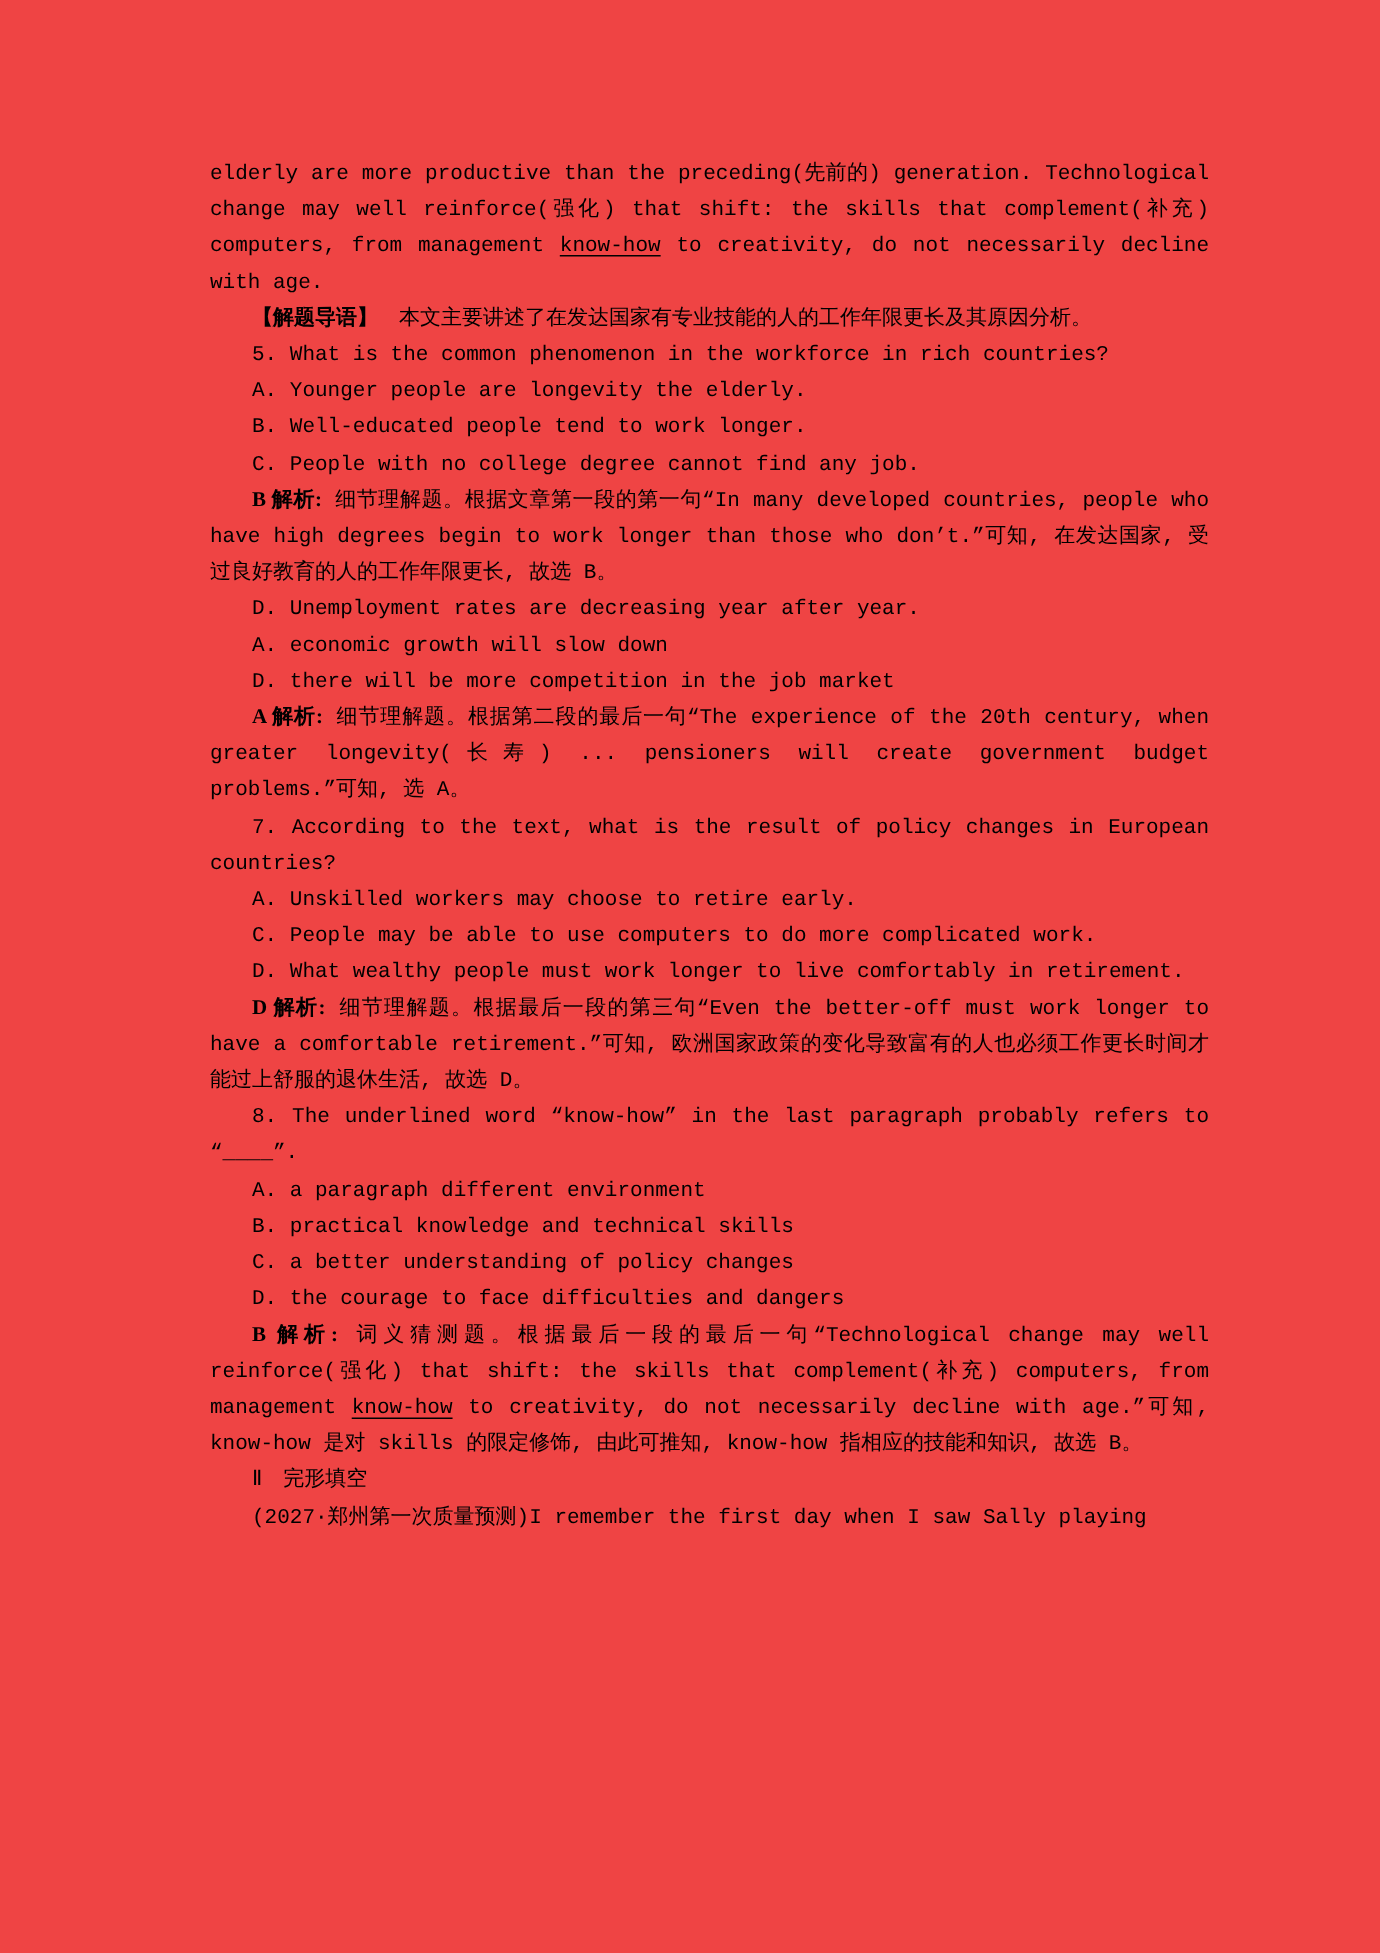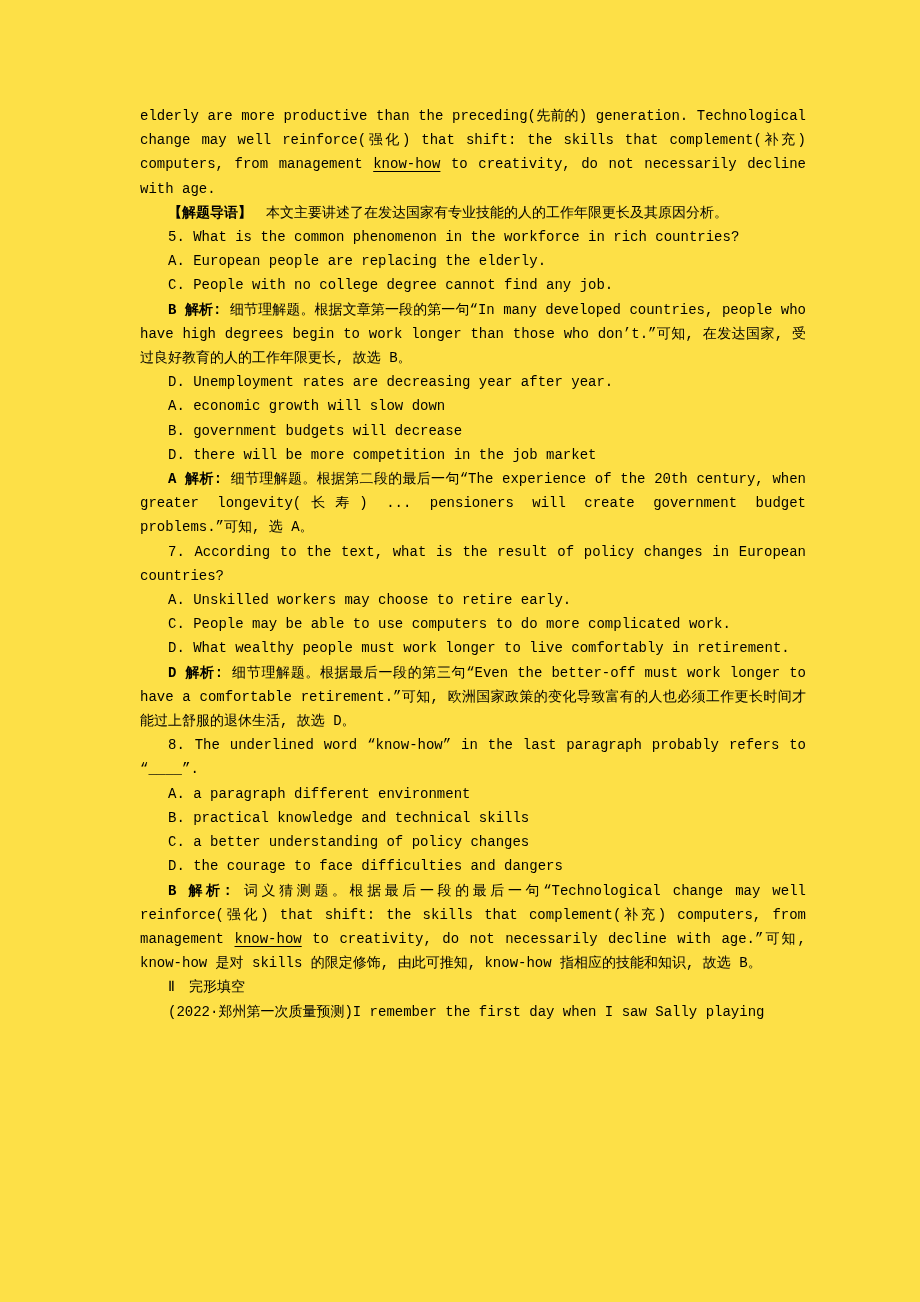--- a/index.html
+++ b/index.html
@@ -10,64 +10,65 @@
   body {
     width: 920px;
     height: 1302px;
     overflow: hidden;
   }
   .page {
     box-sizing: border-box;
     width: 920px;
     min-height: 1302px;
     padding: 104px 114px 40px 140px;
-    background: #fde047;
+    background: #ef4444;
   }
   p.para {
     margin: 0;
     padding: 0;
     font-family: "Liberation Mono", "DejaVu Sans Mono", monospace;
     font-size: 14px;
     line-height: 24.2px;
     color: #000000;
     text-align: justify;
     word-break: break-word;
   }
   p.para.indent {
     text-indent: 28px;
   }
   .b {
     font-weight: bold;
+    font-family: Liberation Serif, serif;
   }
   .u {
     text-decoration: underline;
     text-underline-offset: 3px;
   }
 </style>
 </head>
 <body>
 
 <div class="page">
     <p class="para"><span>elderly are more productive than the preceding(先前的) generation. Technological change may well reinforce(强化) that shift: the skills that complement(补充) computers, from management </span><span class="u">know-how</span><span> to creativity, do not necessarily decline with age.</span></p>
     <p class="para indent"><span class="b">【解题导语】</span><span>　本文主要讲述了在发达国家有专业技能的人的工作年限更长及其原因分析。</span></p>
     <p class="para indent"><span>5. What is the common phenomenon in the workforce in rich countries?</span></p>
-    <p class="para indent"><span>A. European people are replacing the elderly.</span></p>
+    <p class="para indent"><span>A. Younger people are longevity the elderly.</span></p>
+    <p class="para indent"><span>B. Well-educated people tend to work longer.</span></p>
     <p class="para indent"><span>C. People with no college degree cannot find any job.</span></p>
     <p class="para indent"><span class="b">B  解析:</span><span> 细节理解题。根据文章第一段的第一句“In many developed countries, people who have high degrees begin to work longer than those who don’t.”可知, 在发达国家, 受过良好教育的人的工作年限更长, 故选 B。</span></p>
     <p class="para indent"><span>D. Unemployment rates are decreasing year after year.</span></p>
     <p class="para indent"><span>A. economic growth will slow down</span></p>
-    <p class="para indent"><span>B. government budgets will decrease</span></p>
     <p class="para indent"><span>D. there will be more competition in the job market</span></p>
     <p class="para indent"><span class="b">A  解析:</span><span> 细节理解题。根据第二段的最后一句“The experience of the 20th century, when greater longevity(长寿) ... pensioners will create government budget problems.”可知, 选 A。</span></p>
     <p class="para indent"><span>7. According to the text, what is the result of policy changes in European countries?</span></p>
     <p class="para indent"><span>A. Unskilled workers may choose to retire early.</span></p>
     <p class="para indent"><span>C. People may be able to use computers to do more complicated work.</span></p>
     <p class="para indent"><span>D. What wealthy people must work longer to live comfortably in retirement.</span></p>
     <p class="para indent"><span class="b">D  解析:</span><span> 细节理解题。根据最后一段的第三句“Even the better-off must work longer to have a comfortable retirement.”可知, 欧洲国家政策的变化导致富有的人也必须工作更长时间才能过上舒服的退休生活, 故选 D。</span></p>
     <p class="para indent"><span>8. The underlined word “know-how” in the last paragraph probably refers to “____”.</span></p>
     <p class="para indent"><span>A. a paragraph different environment</span></p>
     <p class="para indent"><span>B. practical knowledge and technical skills</span></p>
     <p class="para indent"><span>C. a better understanding of policy changes</span></p>
     <p class="para indent"><span>D. the courage to face difficulties and dangers</span></p>
     <p class="para indent"><span class="b">B  解析:</span><span> 词义猜测题。根据最后一段的最后一句“Technological change may well reinforce(强化) that shift: the skills that complement(补充) computers, from management </span><span class="u">know-how</span><span> to creativity, do not necessarily decline with age.”可知, know-how 是对 skills 的限定修饰, 由此可推知, know-how 指相应的技能和知识, 故选 B。</span></p>
     <p class="para indent"><span>Ⅱ　完形填空</span></p>
-    <p class="para indent"><span>(2022·郑州第一次质量预测)I remember the first day when I saw Sally playing</span></p>
+    <p class="para indent"><span>(2027·郑州第一次质量预测)I remember the first day when I saw Sally playing</span></p>
   </div>
 
 </body></html>

